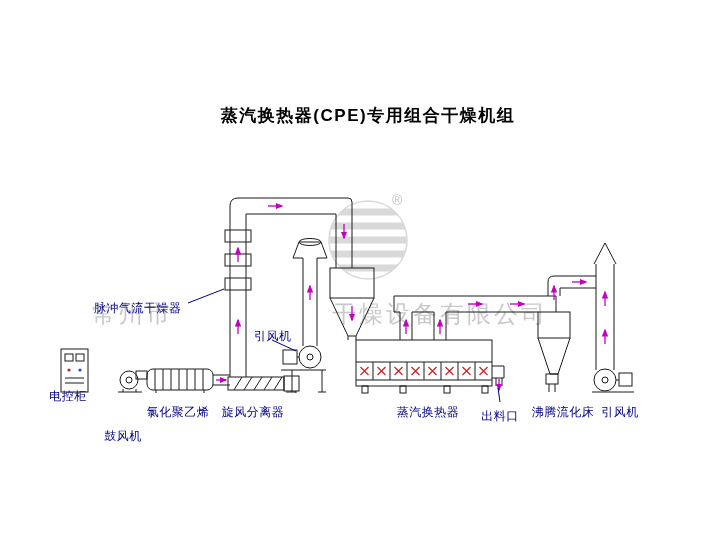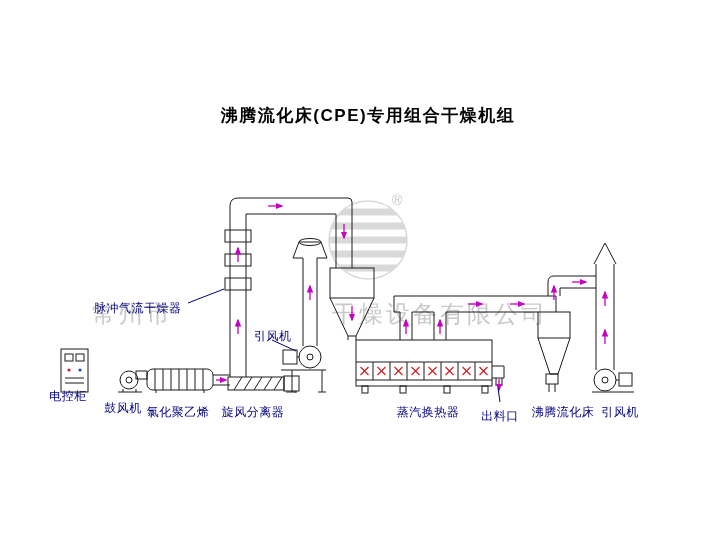--- a/index.html
+++ b/index.html
@@ -18,21 +18,21 @@
 </style>
 </head>
 <body>
 
 <div class="canvas">
 
   <span class="wm" style="left:92px;top:298px">常州市</span>
   <span class="wm" style="left:332px;top:298px">干燥设备有限公司</span>
   <span class="reg">®</span>
 
-  <div class="title">沸腾流化床(CPE)专用组合干燥机组</div>
+  <div class="title">蒸汽换热器(CPE)专用组合干燥机组</div>
 
   <svg class="diagram" viewBox="0 0 720 540">
     <defs>
       <marker id="arr" markerWidth="8" markerHeight="8" refX="6.5" refY="4" orient="auto" markerUnits="userSpaceOnUse">
         <path d="M0,0.8 L8,4 L0,7.2 Z" fill="#c400c4"></path>
       </marker>
       <clipPath id="logoClip">
           <circle cx="368" cy="240" r="39"></circle>
         </clipPath>
     </defs>
@@ -224,21 +224,21 @@
       <line x1="188" y1="303" x2="224" y2="289"></line>
       <line x1="272" y1="340" x2="296" y2="351"></line>
       <line x1="500" y1="402" x2="498" y2="388"></line>
     </g>
   </svg>
 
   <div class="lbl anchor-left" style="left:94px;top:300px">脉冲气流干燥器</div>
   <div class="lbl anchor-left" style="left:254px;top:328px">引风机</div>
 
   <div class="lbl" style="left:68px;top:388px">电控柜</div>
-  <div class="lbl" style="left:123px;top:400px">鼓风机</div>
+  <div class="lbl" style="left:123px;top:428px">鼓风机</div>
   <div class="lbl" style="left:178px;top:404px">氯化聚乙烯</div>
   <div class="lbl" style="left:253px;top:404px">旋风分离器</div>
   <div class="lbl" style="left:428px;top:404px">蒸汽换热器</div>
   <div class="lbl" style="left:500px;top:408px">出料口</div>
   <div class="lbl" style="left:563px;top:404px">沸腾流化床</div>
   <div class="lbl" style="left:620px;top:404px">引风机</div>
 
 </div>
 
 </body></html>

